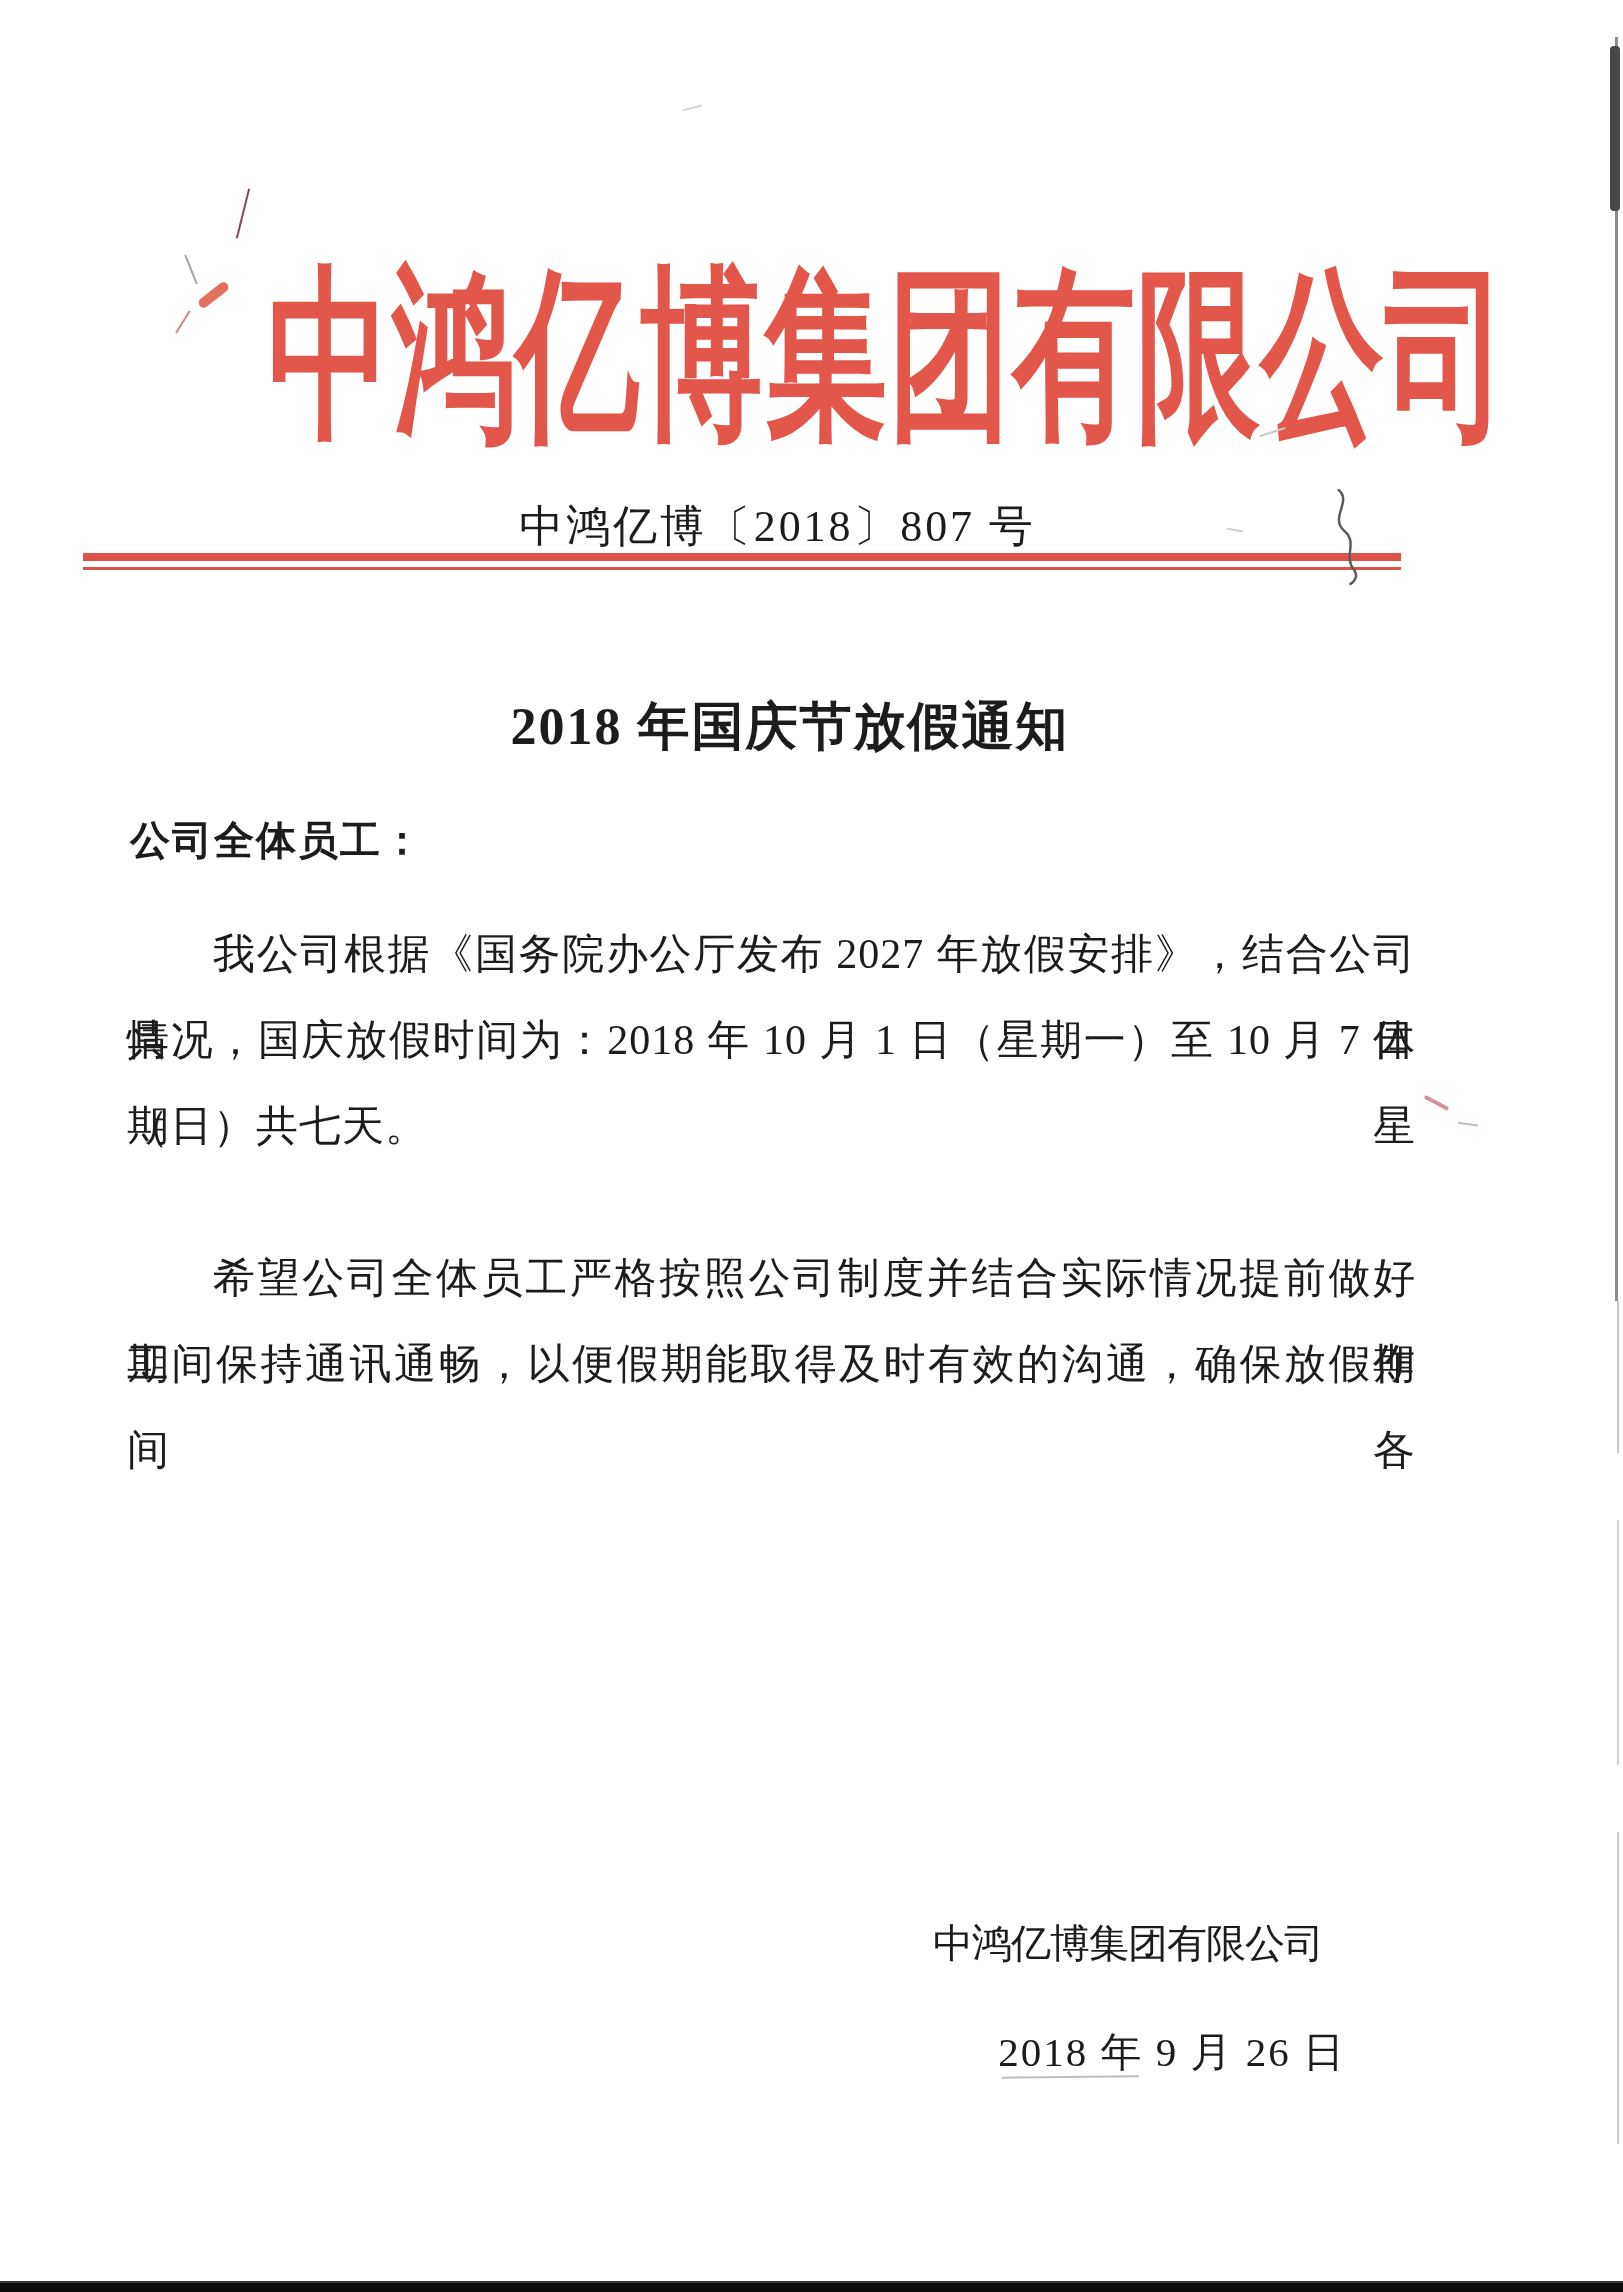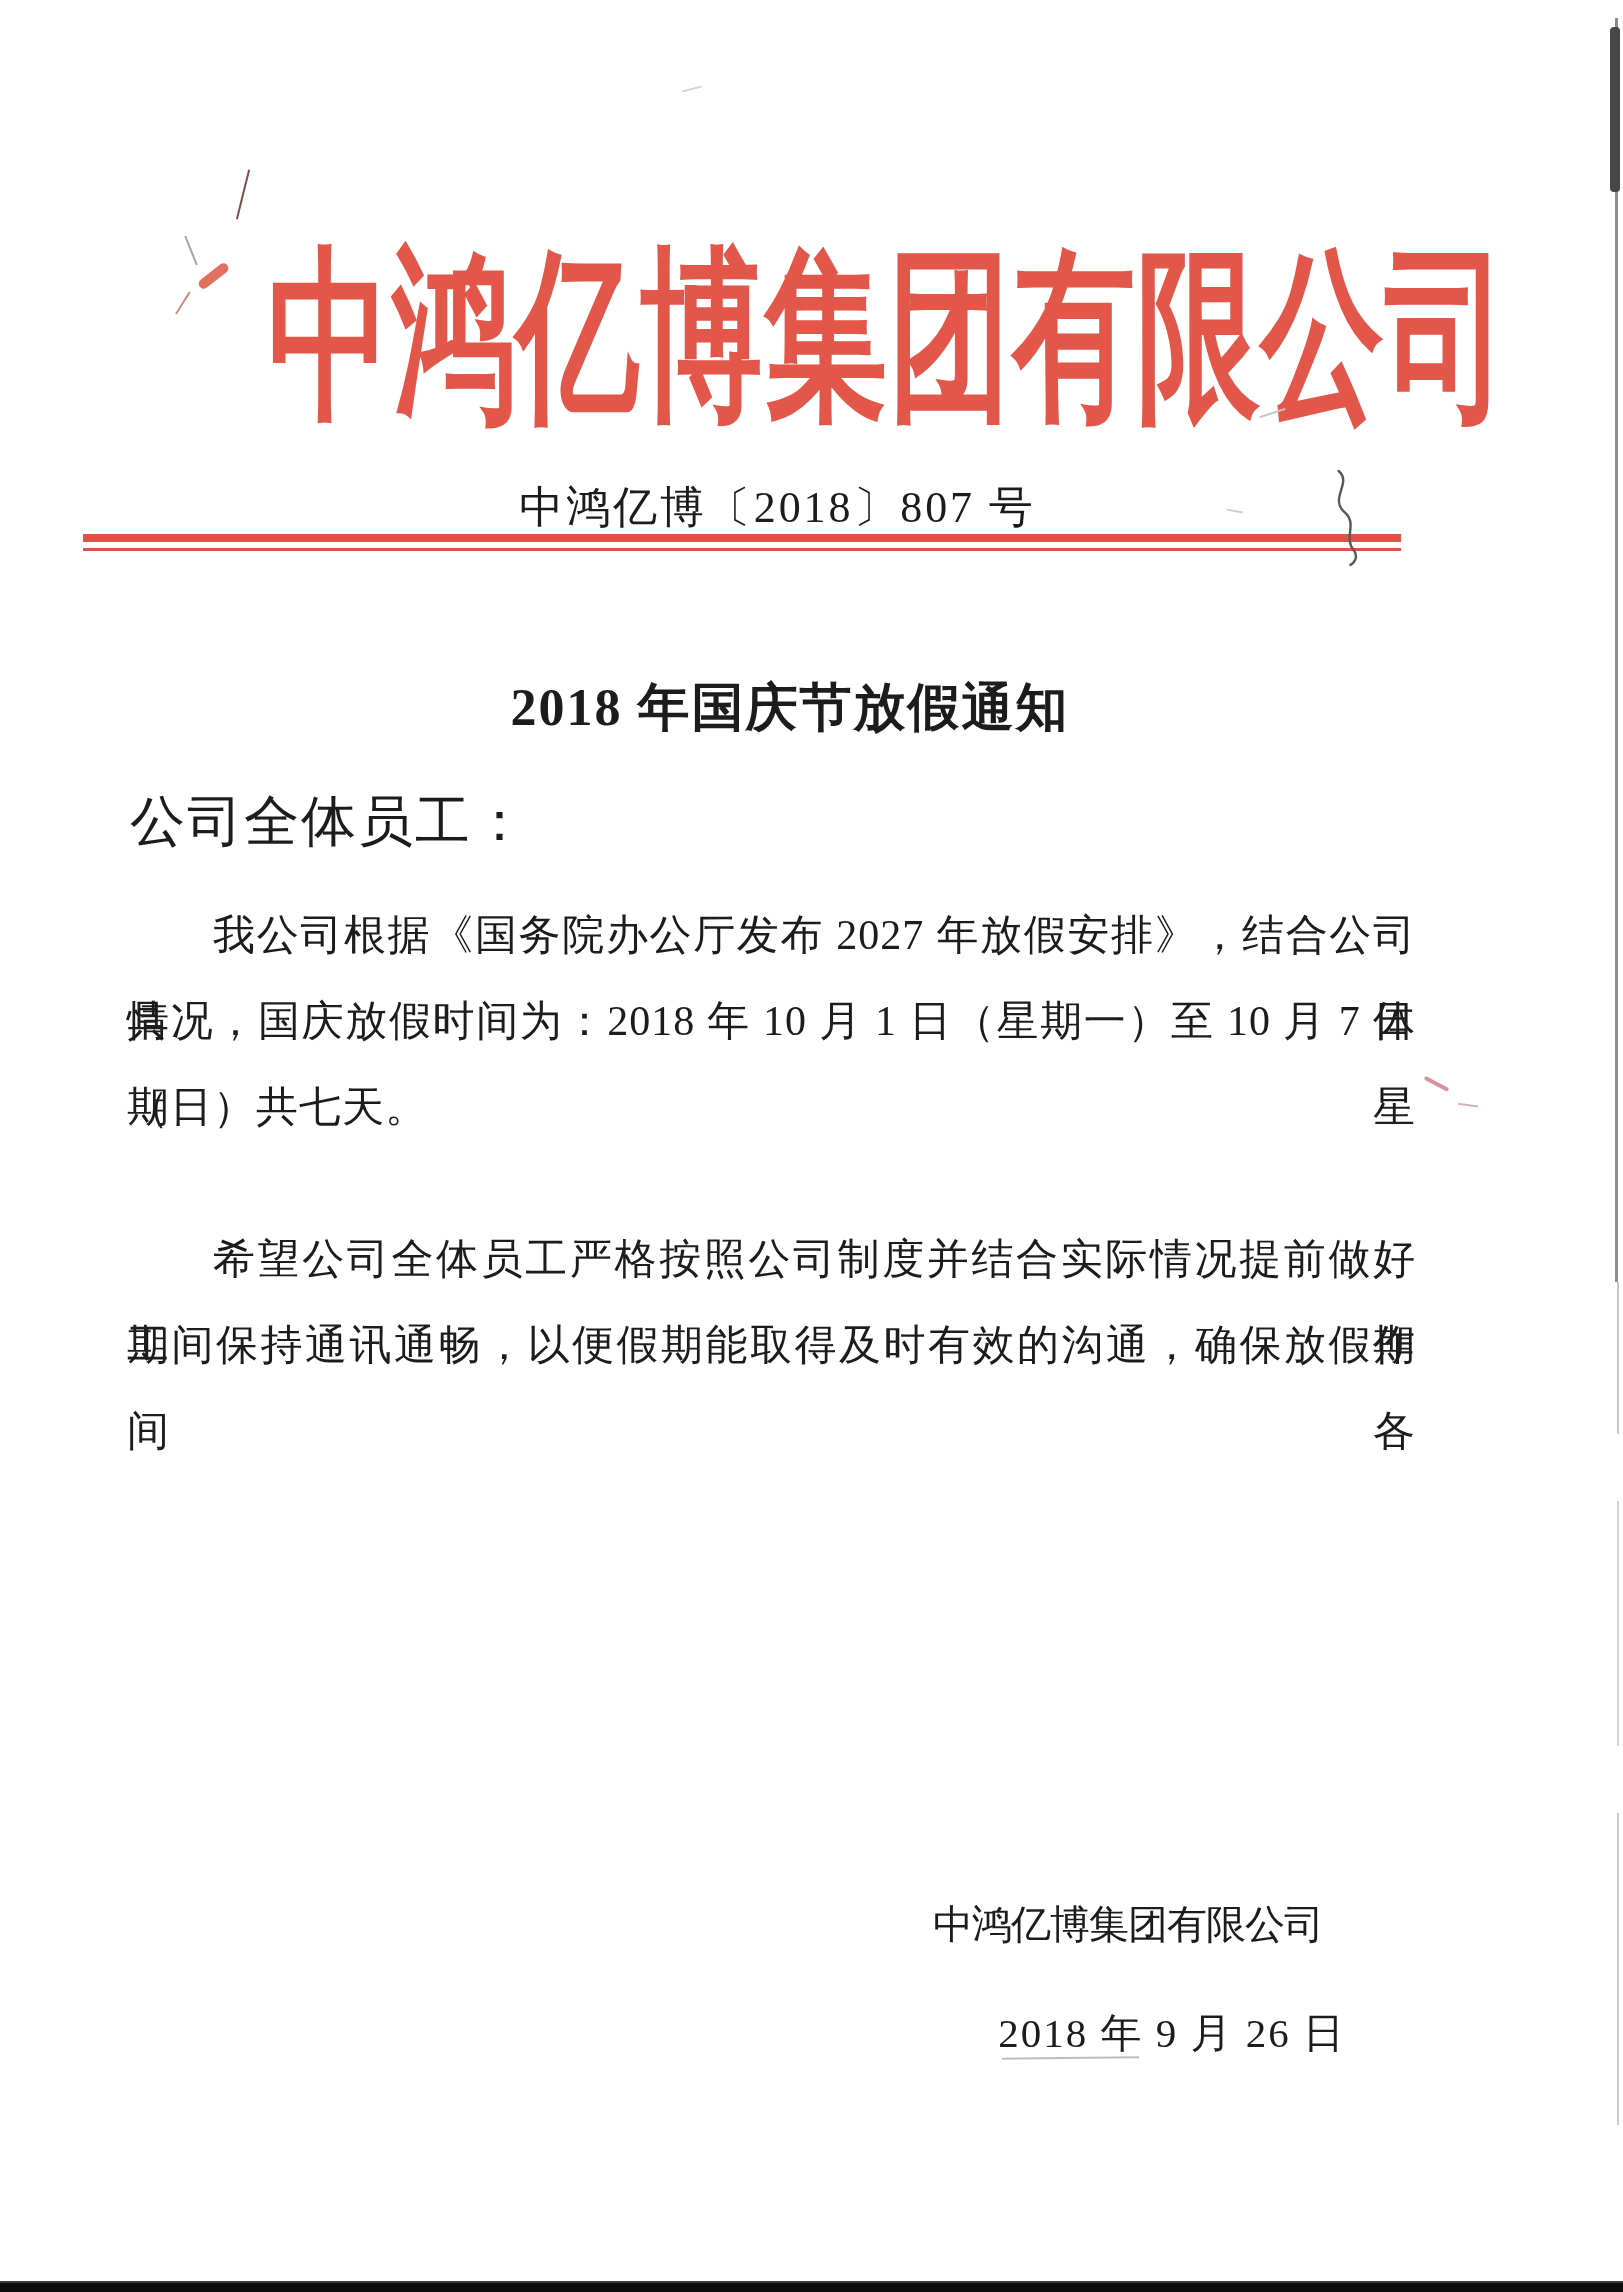--- a/index.html
+++ b/index.html
@@ -4,21 +4,21 @@
 <style>
   html, body { margin: 0; padding: 0; }
   body {
     width: 1623px; height: 2293px;
     background: #ffffff;
     position: relative;
     overflow: hidden;
     font-family: "Liberation Serif", "DejaVu Serif", serif;
     color: var(--text-black, #1c1c1c);
   }
-  .page { position: absolute; inset: 0; }
+  .page { position: absolute; inset: 0; margin-top: 19px; }
 
   
   .company-header {
     position: absolute; top: 233px; left: 0; width: 1623px; margin: 0;
     text-align: center; white-space: nowrap;
     font-size: 186px; line-height: 208px; font-weight: bold;
     color: var(--header-red, #e2574a);
     transform: scaleX(0.66) translateX(-11.8px);
     transform-origin: 50% 50%;
     letter-spacing: 2px;
@@ -33,21 +33,21 @@
   .rule-thin  { top: 548px; height: 2.9px; }
 
   
   .notice-title {
     position: absolute; top: 678px; left: 0; width: 1623px; margin: 0;
     text-align: center; font-size: 52px; line-height: 59px; font-weight: bold;
     letter-spacing: 2px; margin-left: -21.6px;
   }
   .salutation {
     position: absolute; top: 796px; left: 130px;
-    font-size: 55px; line-height: 51px; font-weight: normal; letter-spacing: 2px;
+    font-size: 40px; line-height: 51px; font-weight: bold; letter-spacing: 2px;
   }
   .para { position: absolute; left: 127px; width: 1289px; }
   .para-1 { top: 892px; }
   .para-2 { top: 1216px; }
   .line {
     height: 86px; line-height: 86px; font-size: 42px;
     text-align: justify; text-align-last: justify;
     letter-spacing: 1px;
   }
   .line.short { text-align-last: left; }

